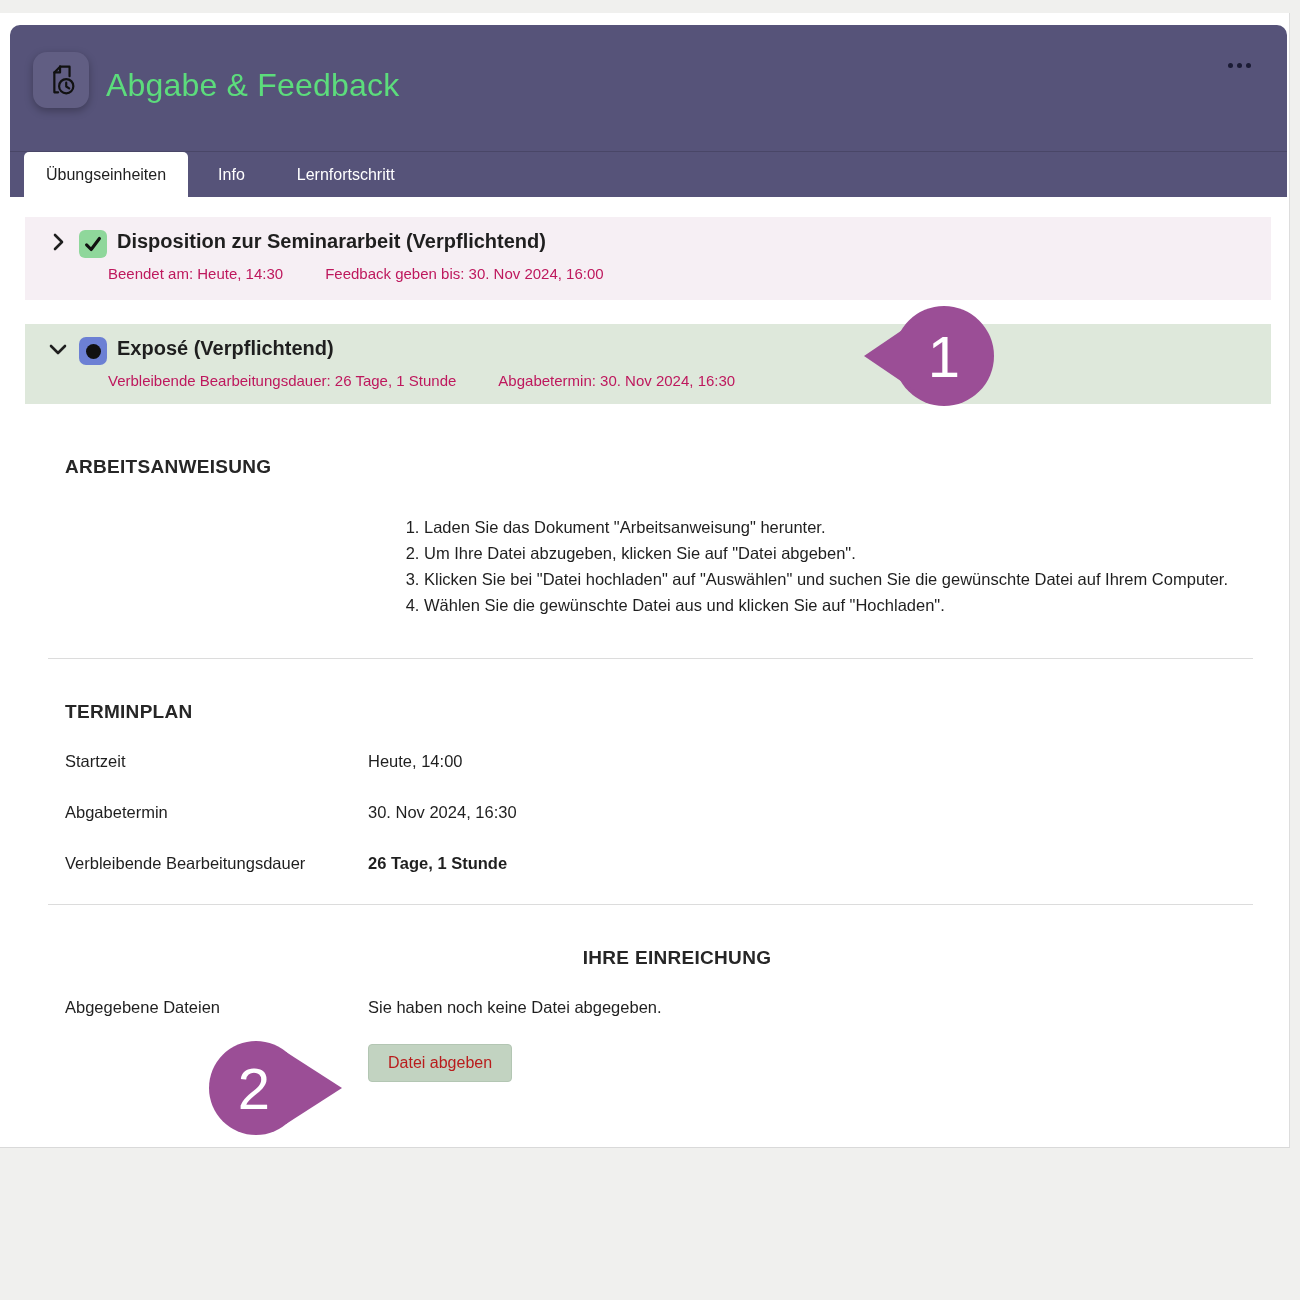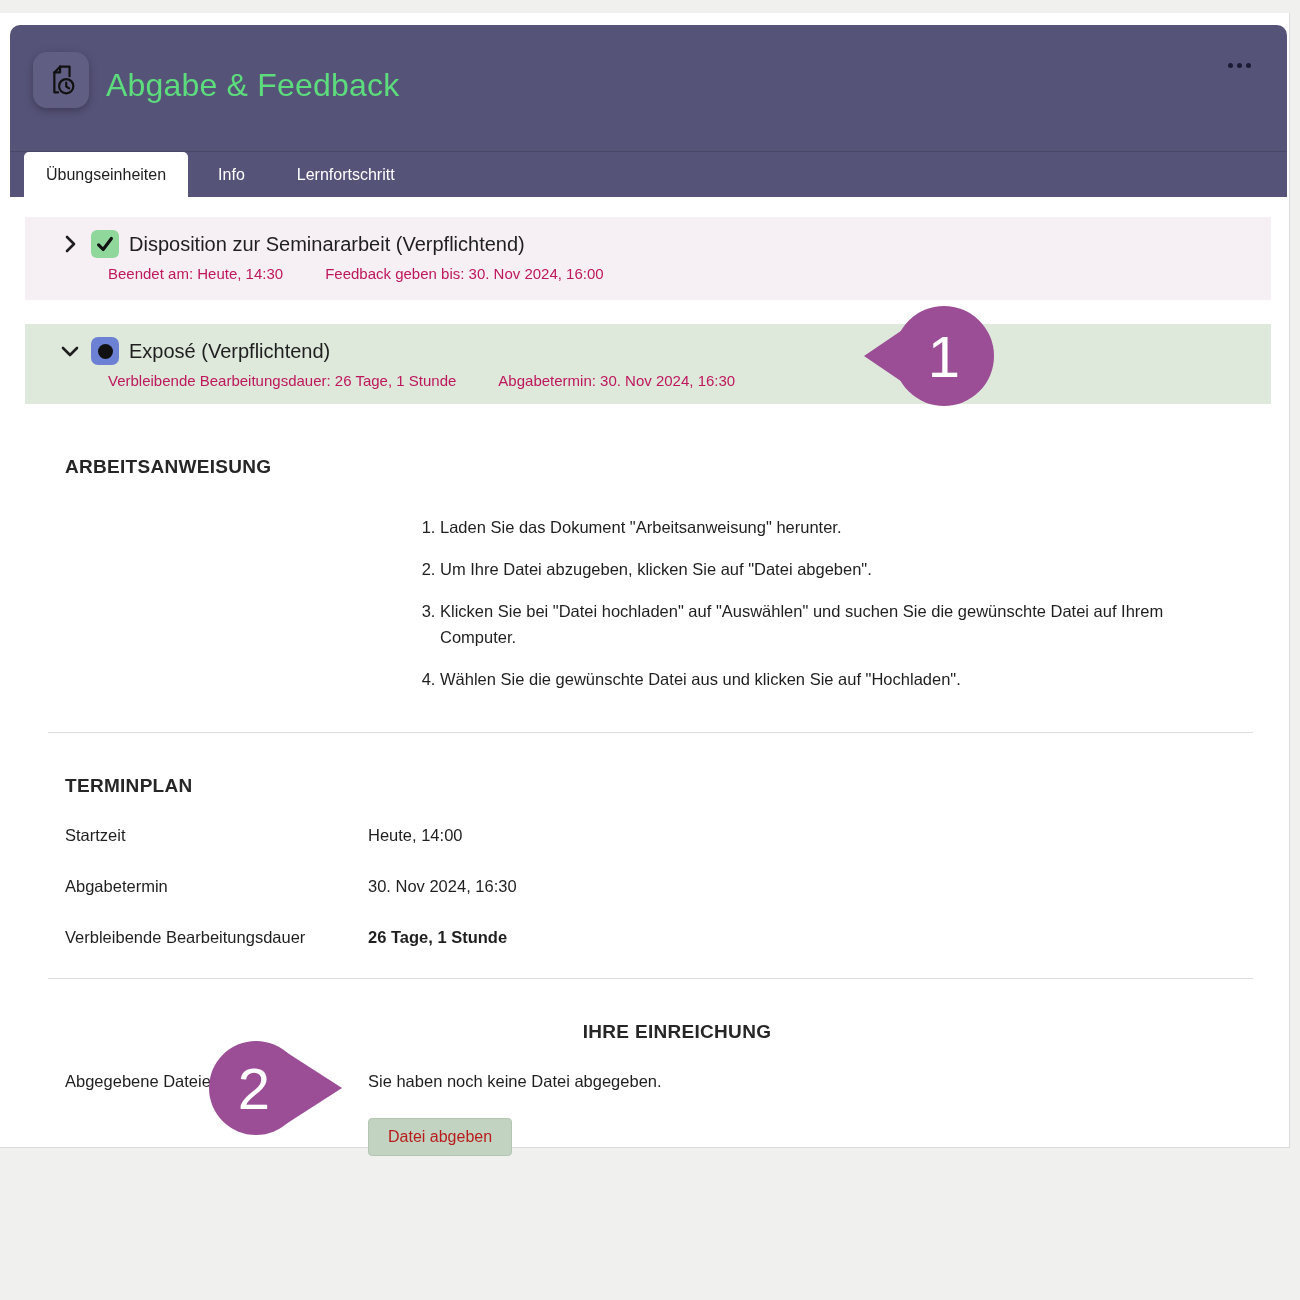--- a/index.html
+++ b/index.html
@@ -20,33 +20,33 @@
     display:flex;gap:4px;padding:6px;}
   .menu-btn i{width:5px;height:5px;border-radius:50%;background:#1B1B35;display:block;}
   .tabs{position:absolute;left:0;right:0;bottom:0;height:45px;display:flex;align-items:stretch;
     padding-left:14px;gap:8px;border-top:1px solid rgba(0,0,0,.15);}
   .tab{display:flex;align-items:center;padding:0 22px;font-size:16px;color:#fff;cursor:pointer;}
   .tab.active{background:#fff;color:#1F1F1F;border-radius:5px 5px 0 0;font-weight:400;}
   
   .unit{margin:0 18px 0 25px;cursor:pointer;}
   .unit-done{margin-top:20px;height:83px;background:var(--unit_done_bg,#F6EFF4);}
   .unit-active{margin-top:24px;height:80px;background:var(--unit_active_bg,#DEE8DB);}
-  .unit-head{display:flex;align-items:center;padding:13px 0 0 33px;}
+  .unit-head{display:flex;align-items:flex-start;padding:13px 0 0 21px;font-weight:bold;}
   .chev{width:24px;height:24px;display:flex;align-items:center;justify-content:center;flex:none;}
   .status{width:28px;height:28px;margin-left:9px;flex:none;display:flex;align-items:center;justify-content:center;}
   .status.check{background:var(--check_green,#8FD79B);border-radius:6px;}
   .status.progress{background:var(--progress_blue,#6C80D4);border-radius:7px;}
   .dot{width:15px;height:15px;border-radius:50%;background:#111;}
   .unit-title{margin-left:10px;font-size:20px;color:#1F1F1F;}
   .unit-meta{display:flex;gap:42px;padding-left:83px;margin-top:7px;font-size:15px;color:#be185d;}
   
   .sec-h{margin:0 0 0 65px;font-size:19px;font-weight:700;color:#262626;letter-spacing:.3px;}
   .h-anw{margin-top:52px;}
   .steps{margin:36px 55px 0 0;padding-left:424px;font-size:16.5px;line-height:26px;color:#1F1F1F;}
-  .steps li{margin:16px;}
+  .steps li{margin:0;}
   .divider{border:none;border-top:1px solid var(--divider,#DCDCDC);margin:40px 36px 0 48px;}
   .h-term{margin-top:42px;}
   .kv{display:flex;margin:25px 40px 0 65px;font-size:16.5px;line-height:26px;}
   .kv .k{width:303px;flex:none;}
   .kv .v{flex:1;}
   .kv .v.bold{font-weight:700;}
   .h-einr{margin-top:42px;text-align:center;}
   .submit-btn{display:inline-block;margin:24px 0 0 368px;padding:9px 19px;font-size:16px;
     font-family:inherit;color:#b91c1c;background:var(--button_bg,#C2D3C1);
     border:1px solid #B3C6B3;border-radius:4px;cursor:pointer;}

